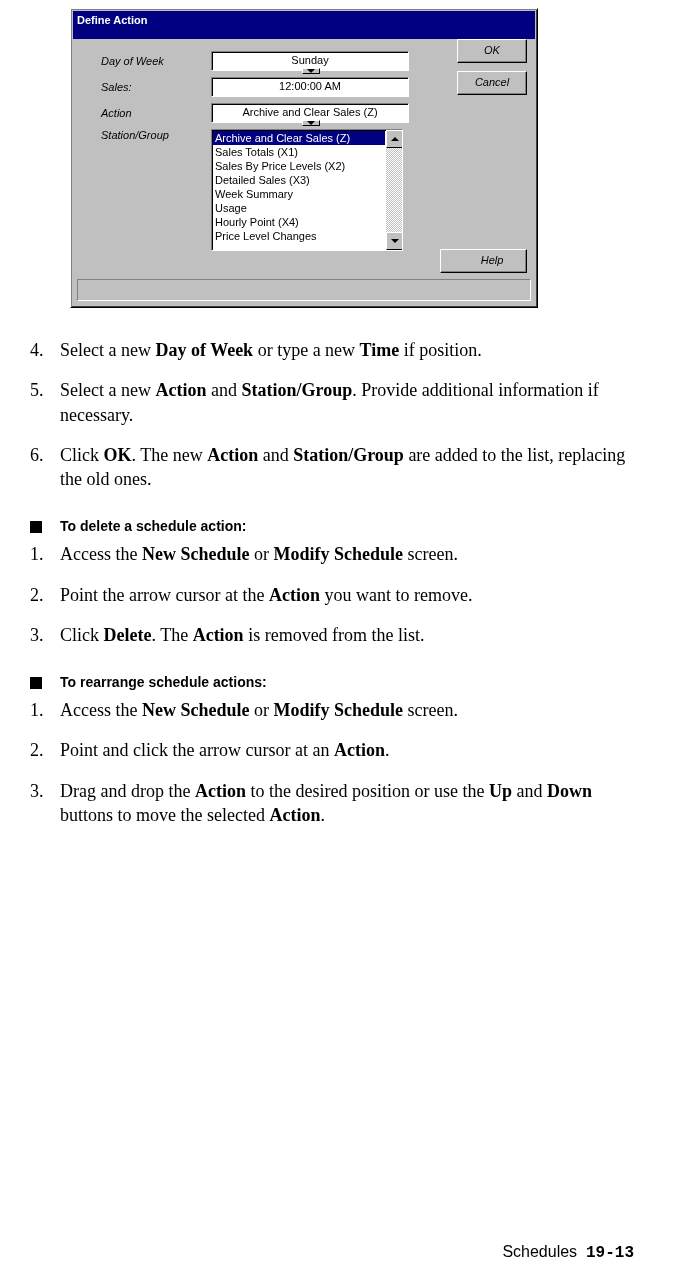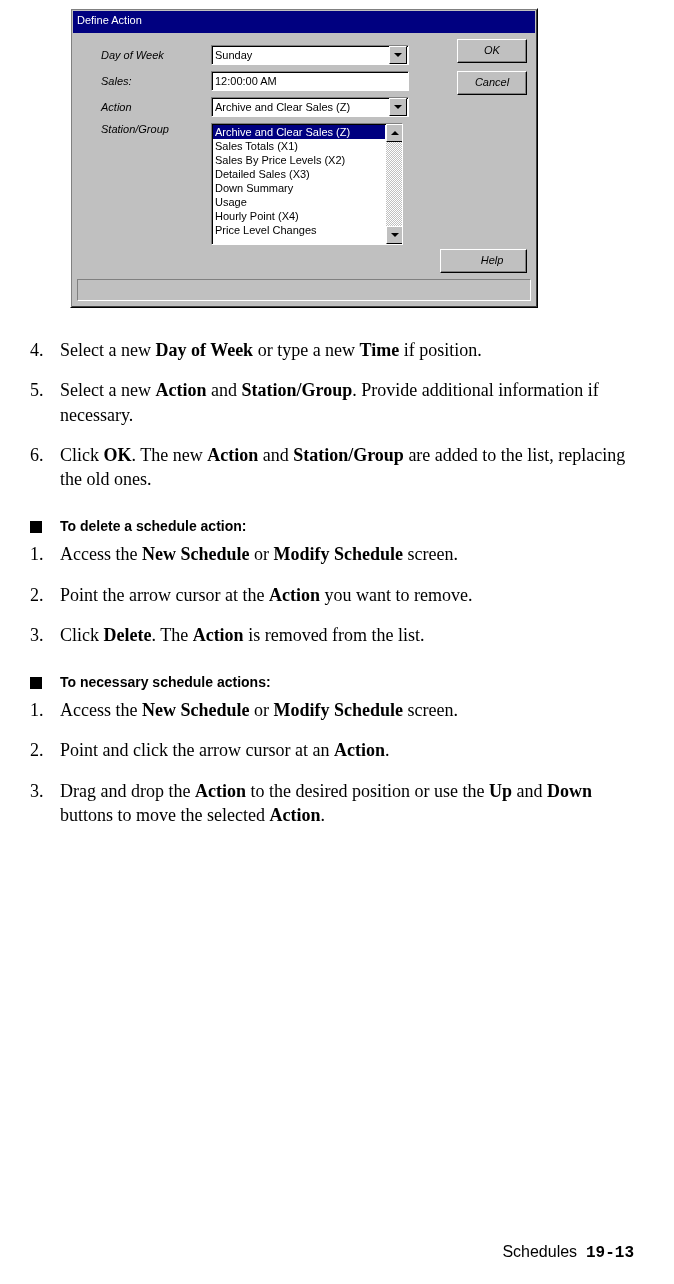--- a/index.html
+++ b/index.html
@@ -31,24 +31,24 @@
     border-right: 1px solid #000;
     border-bottom: 1px solid #000;
     box-shadow: 1px 1px 0 #808080 inset, -1px -1px 0 #404040 inset;
     font-family: "MS Sans Serif", Arial, sans-serif;
     font-size: 11px;
     position: relative;
   }
   .titlebar {
     background: #000080;
     color: #fff;
-    height: 22px;
+    height: 28px;
     line-height: 18px;
     padding-left: 4px;
-    font-weight: normal;
+    font-weight: bold;
     margin: 2px;
   }
   .dlg-body {
     padding: 10px 8px 8px 30px;
     position: relative;
   }
   .row {
     display: flex;
     align-items: center;
     margin-bottom: 6px;
@@ -67,20 +67,21 @@
     box-shadow: inset 1px 1px 0 #000;
     height: 18px;
     line-height: 16px;
     padding: 0 3px;
     font-style: normal;
     font-family: "MS Sans Serif", Arial, sans-serif;
     font-size: 11px;
     display: flex;
     align-items: center;
     justify-content: space-between;
+    flex-direction: column;
   }
   .field.day { width: 190px; }
   .field.time { width: 190px; text-align: right; }
   .field.action { width: 190px; }
   .dropdown-btn {
     width: 16px;
     height: 16px;
     background: #c0c0c0;
     border-top: 1px solid #fff;
     border-left: 1px solid #fff;
@@ -276,21 +277,21 @@
           </div>
         </div>
         <div class="row" style="align-items:flex-start;">
           <div class="lbl">Station/Group</div>
           <div class="listbox">
             <div class="listbox-items">
               <div class="sel">Archive and Clear Sales (Z)</div>
               <div>Sales Totals (X1)</div>
               <div>Sales By Price Levels (X2)</div>
               <div>Detailed Sales (X3)</div>
-              <div>Down Summary</div>
+              <div>Week Summary</div>
               <div>Usage</div>
               <div>Hourly Point (X4)</div>
               <div>Price Level Changes</div>
             </div>
             <div class="scrollbar">
               <div class="scroll-btn">
                   <div class="tri-up"></div>
                 </div>
               <div class="scroll-track"></div>
               <div class="scroll-btn">
@@ -348,21 +349,21 @@
     </div>
     <div class="step">
       <div class="num">3.</div>
       <div class="txt">
         <span>Click </span><b>Delete</b><span>. The </span><b>Action</b><span> is removed from the list.</span>
       </div>
     </div>
 
     <div class="heading">
       <div class="sq"></div>
-      <span>To necessary schedule actions:</span>
+      <span>To rearrange schedule actions:</span>
     </div>
 
     <div class="step">
       <div class="num">1.</div>
       <div class="txt">
         <span>Access the </span><b>New Schedule</b><span> or </span><b>Modify Schedule</b><span> screen.</span>
       </div>
     </div>
     <div class="step">
       <div class="num">2.</div>

